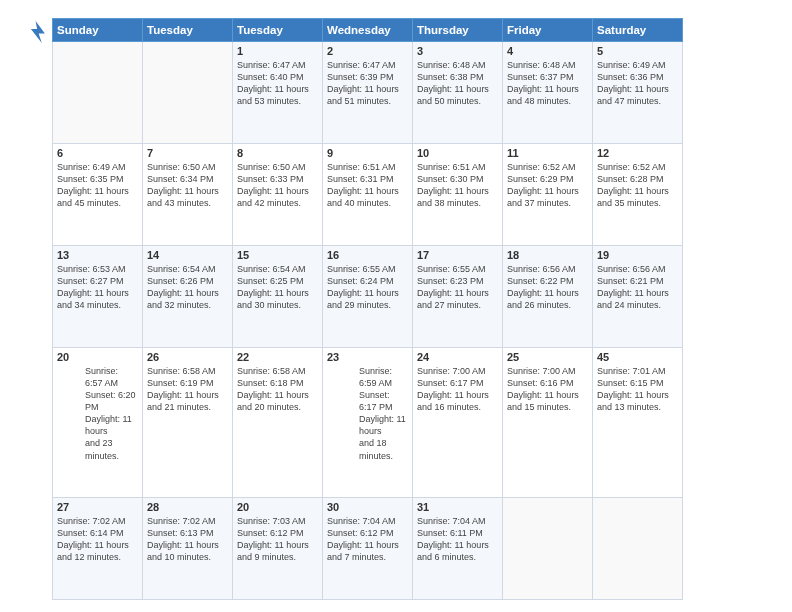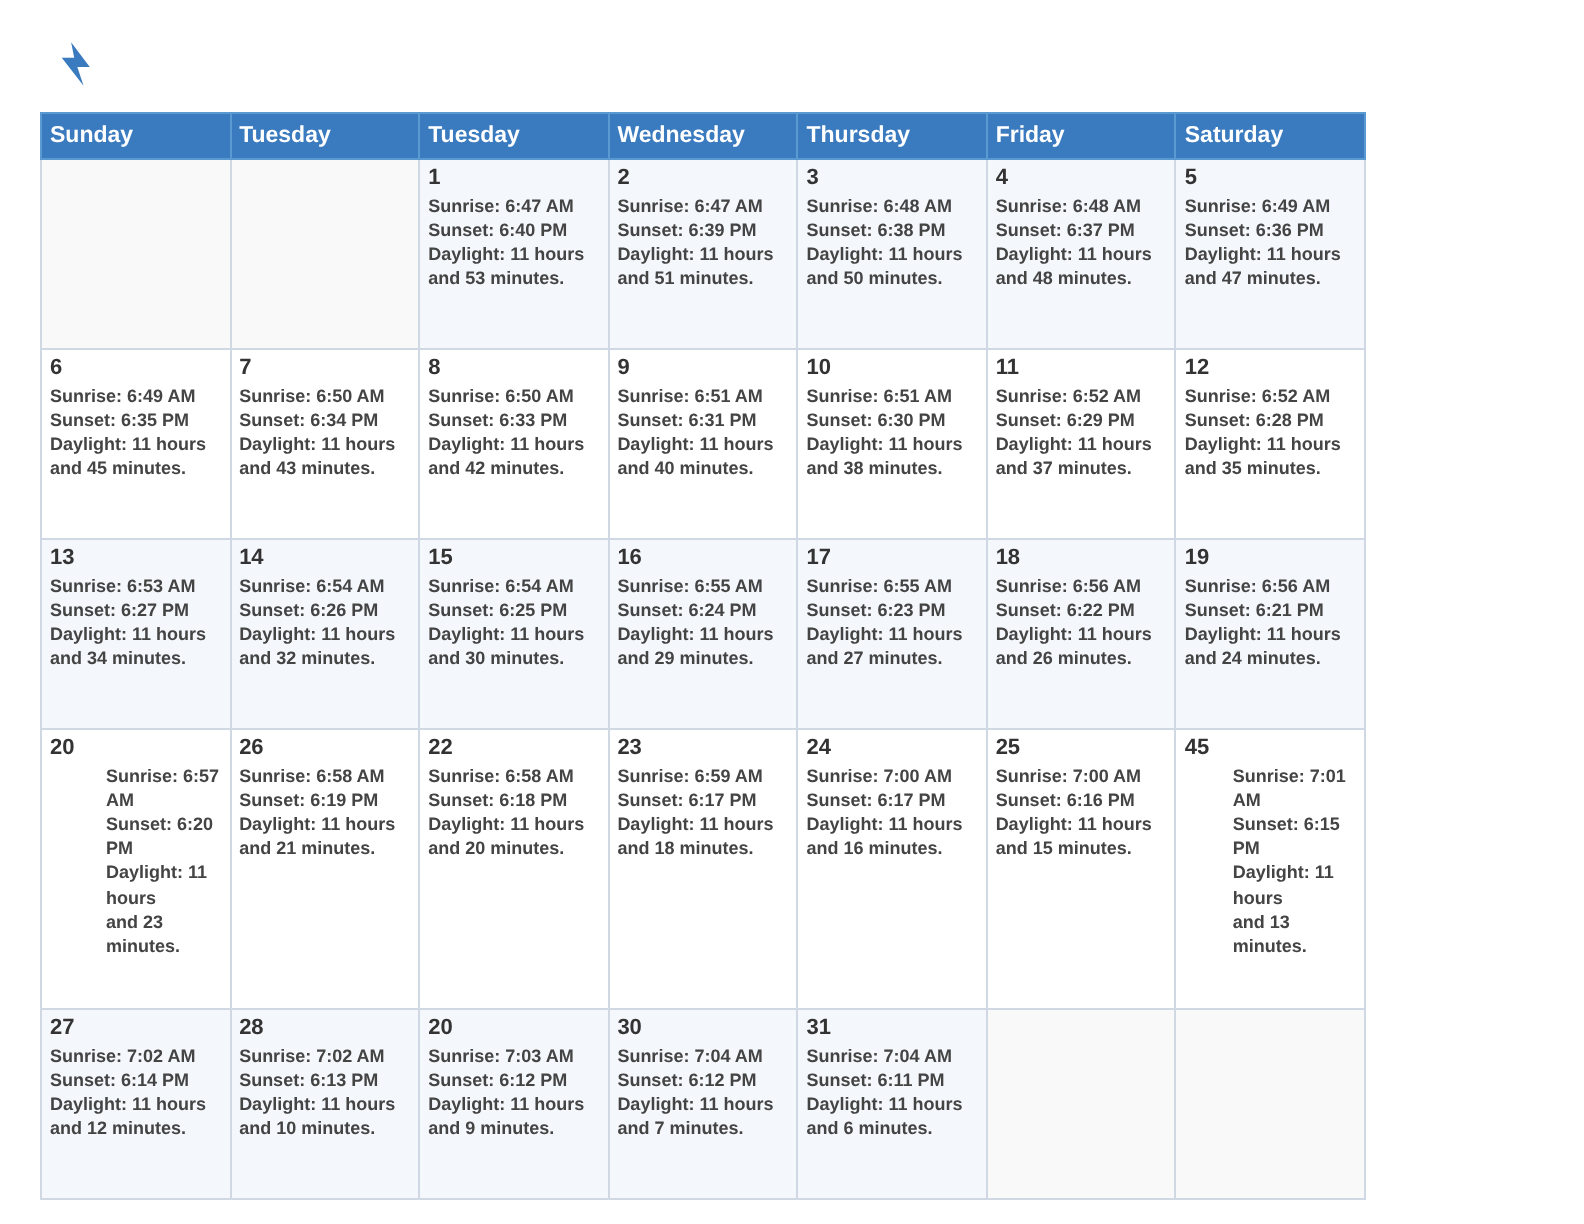--- a/index.html
+++ b/index.html
@@ -8,21 +8,20 @@
       background: #fff;
       width: 792px;
       height: 612px;
       overflow: hidden;
     }
     .page {
       width: 703px;
       height: 612px;
       padding: 18px 20px 12px 20px;
       display: flex;
-      flex-direction: column;
     }
     .header {
       display: flex;
       justify-content: space-between;
       align-items: flex-start;
       margin-bottom: 10px;
     }
     .logo {
       display: flex;
       align-items: center;
@@ -90,21 +89,20 @@
       font-size: 11px;
       font-weight: bold;
       color: #333;
       display: block;
       margin-bottom: 2px;
     }
     .day-info {
       font-size: 9px;
       color: #444;
       line-height: 1.35;
-      font-weight: bold;
     }
     .empty-cell {
       background: #f9f9f9 !important;
     }
   </style>
 </head>
 <body>
 
 <div class="page">
   <div class="header">
@@ -294,42 +292,42 @@
           </td>
           <td>
             <span class="day-number">22</span>
             <div class="day-info" style="white-space: pre-line;">Sunrise: 6:58 AM
 Sunset: 6:18 PM
 Daylight: 11 hours
 and 20 minutes.</div>
           </td>
           <td>
             <span class="day-number">23</span>
-            <div class="day-info" style="white-space: pre-line;">Sunrise: 6:59 AM
+            <div class="day-info" style="white-space: pre-line; margin-left: 32px;">Sunrise: 6:59 AM
 Sunset: 6:17 PM
 Daylight: 11 hours
 and 18 minutes.</div>
           </td>
           <td>
             <span class="day-number">24</span>
             <div class="day-info" style="white-space: pre-line;">Sunrise: 7:00 AM
 Sunset: 6:17 PM
 Daylight: 11 hours
 and 16 minutes.</div>
           </td>
           <td>
             <span class="day-number">25</span>
             <div class="day-info" style="white-space: pre-line;">Sunrise: 7:00 AM
 Sunset: 6:16 PM
 Daylight: 11 hours
 and 15 minutes.</div>
           </td>
           <td>
             <span class="day-number">45</span>
-            <div class="day-info" style="white-space: pre-line; margin-left: 24px;">Sunrise: 7:01 AM
+            <div class="day-info" style="white-space: pre-line;">Sunrise: 7:01 AM
 Sunset: 6:15 PM
 Daylight: 11 hours
 and 13 minutes.</div>
           </td>
         </tr>
         <tr>
           <td>
             <span class="day-number">27</span>
             <div class="day-info" style="white-space: pre-line;">Sunrise: 7:02 AM
 Sunset: 6:14 PM

